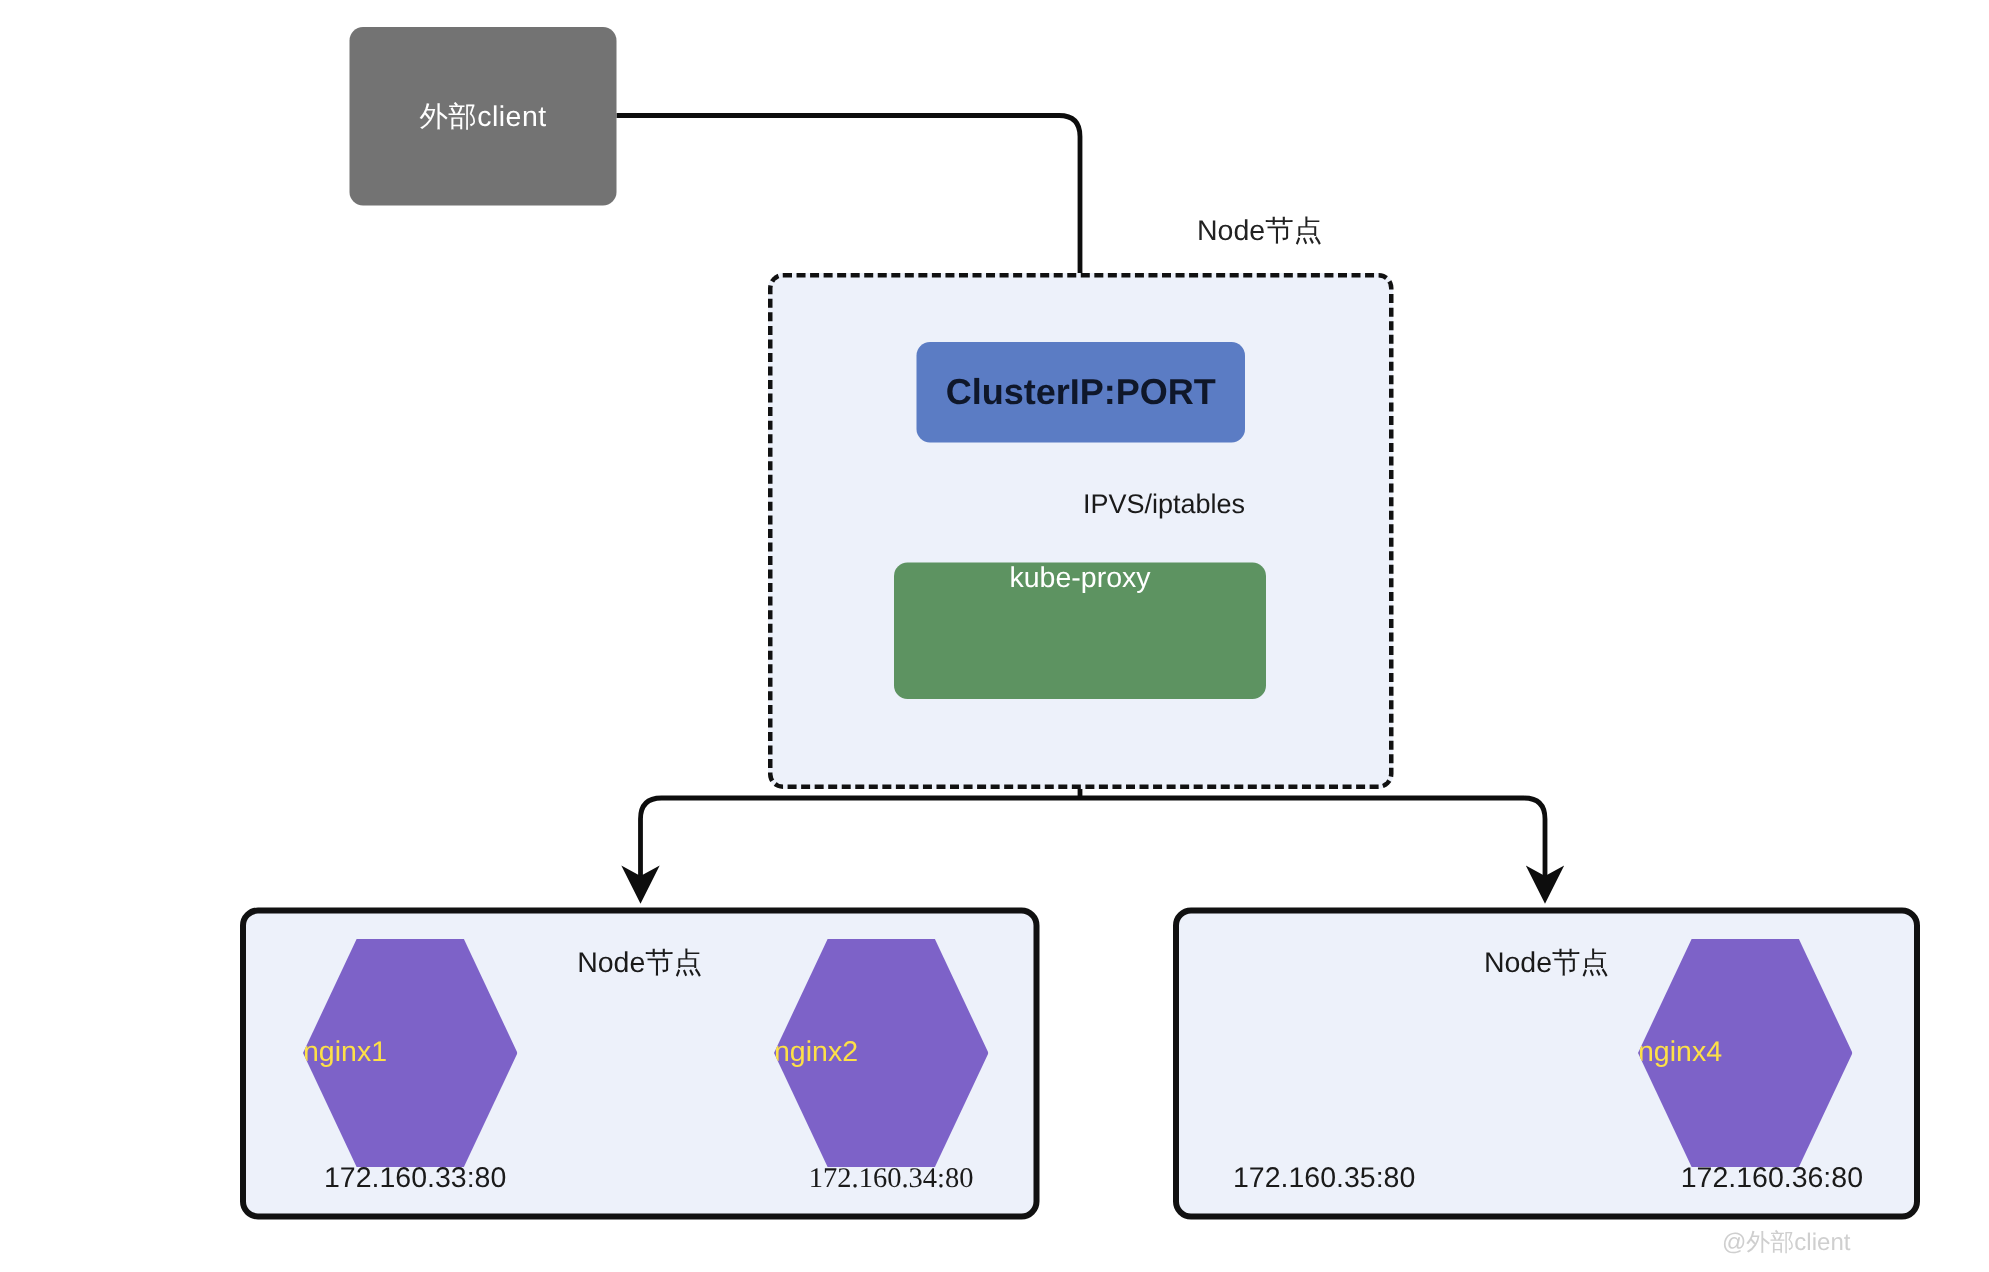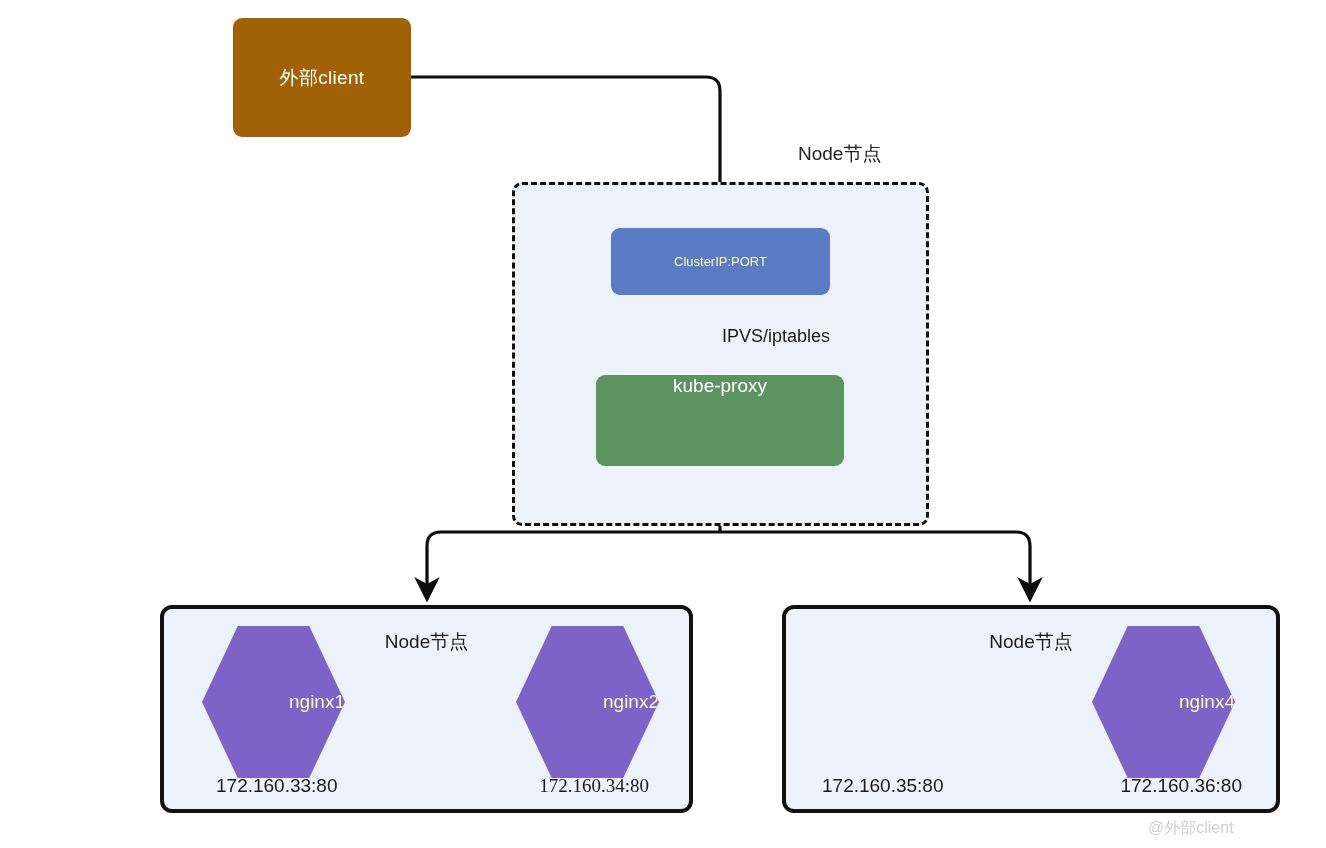--- a/index.html
+++ b/index.html
@@ -22,21 +22,21 @@
     height: 848px;
   }
   .node-abs { position: absolute; }
 
   
   .client-box {
     left: 233px;
     top: 18px;
     width: 178px;
     height: 119px;
-    background: #a16207;
+    background: #737373;
     border-radius: 9px;
     display: flex;
     align-items: center;
     justify-content: center;
     color: #ffffff;
     font-size: 19px;
     letter-spacing: 0.3px;
   }
 
   
@@ -62,22 +62,23 @@
   .clusterip-box {
     left: 611px;
     top: 228px;
     width: 219px;
     height: 67px;
     background: #5b7cc4;
     border-radius: 9px;
     display: flex;
     align-items: center;
     justify-content: center;
-    color: #fef9c3;
-    font-size: 13px;
+    color: #0f172a;
+    font-size: 24px;
+    font-weight: bold;
   }
 
   
   .kubeproxy-box {
     left: 596px;
     top: 375px;
     width: 248px;
     height: 91px;
     background: #5d9361;
     border-radius: 9px;
@@ -120,22 +121,22 @@
 
   .hex {
     position: absolute;
     top: 17px;
     width: 143px;
     height: 152px;
     background: #7d62c8;
     clip-path: polygon(25% 0%, 75% 0%, 100% 50%, 75% 100%, 25% 100%, 0% 50%);
     display: flex;
     align-items: center;
-    justify-content: flex-end;
-    color: #fef9c3;
+    justify-content: flex-start;
+    color: #fde047;
     font-size: 19px;
   }
   .hex-a { left: 38px; }
   .hex-b { left: 352px; }
   .hex-c { left: 19px; }
   .hex-d { left: 306px; }
 
   .ip-label {
     position: absolute;
     bottom: 12px;

